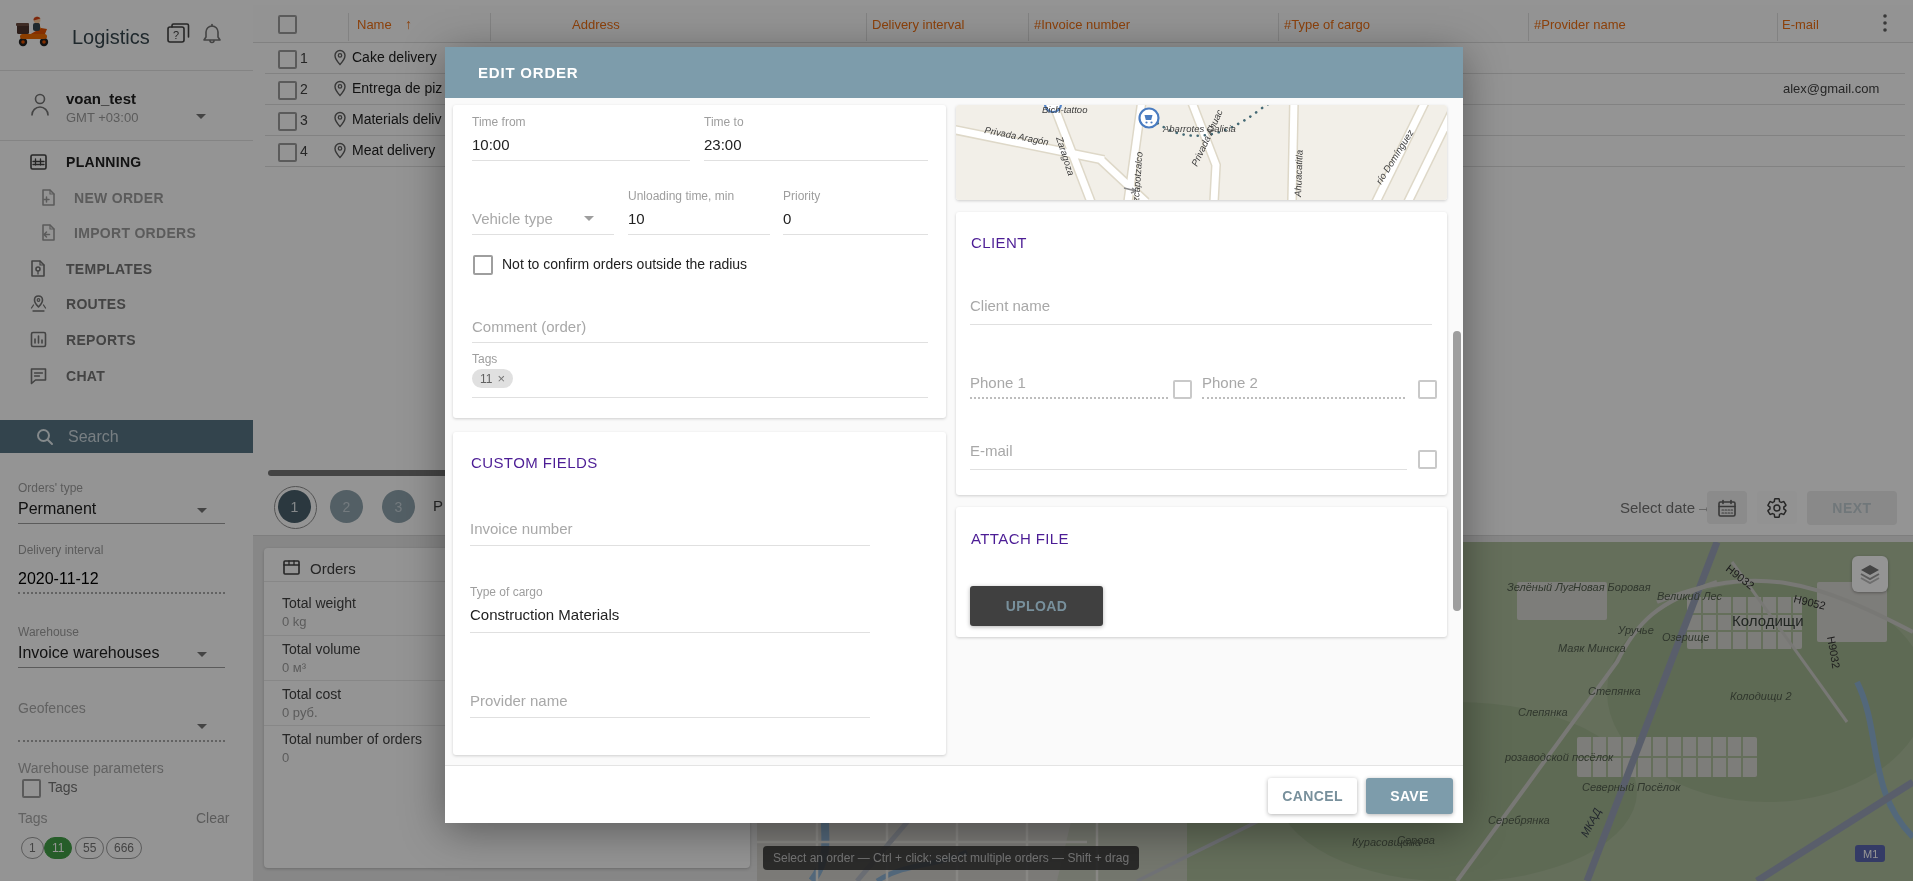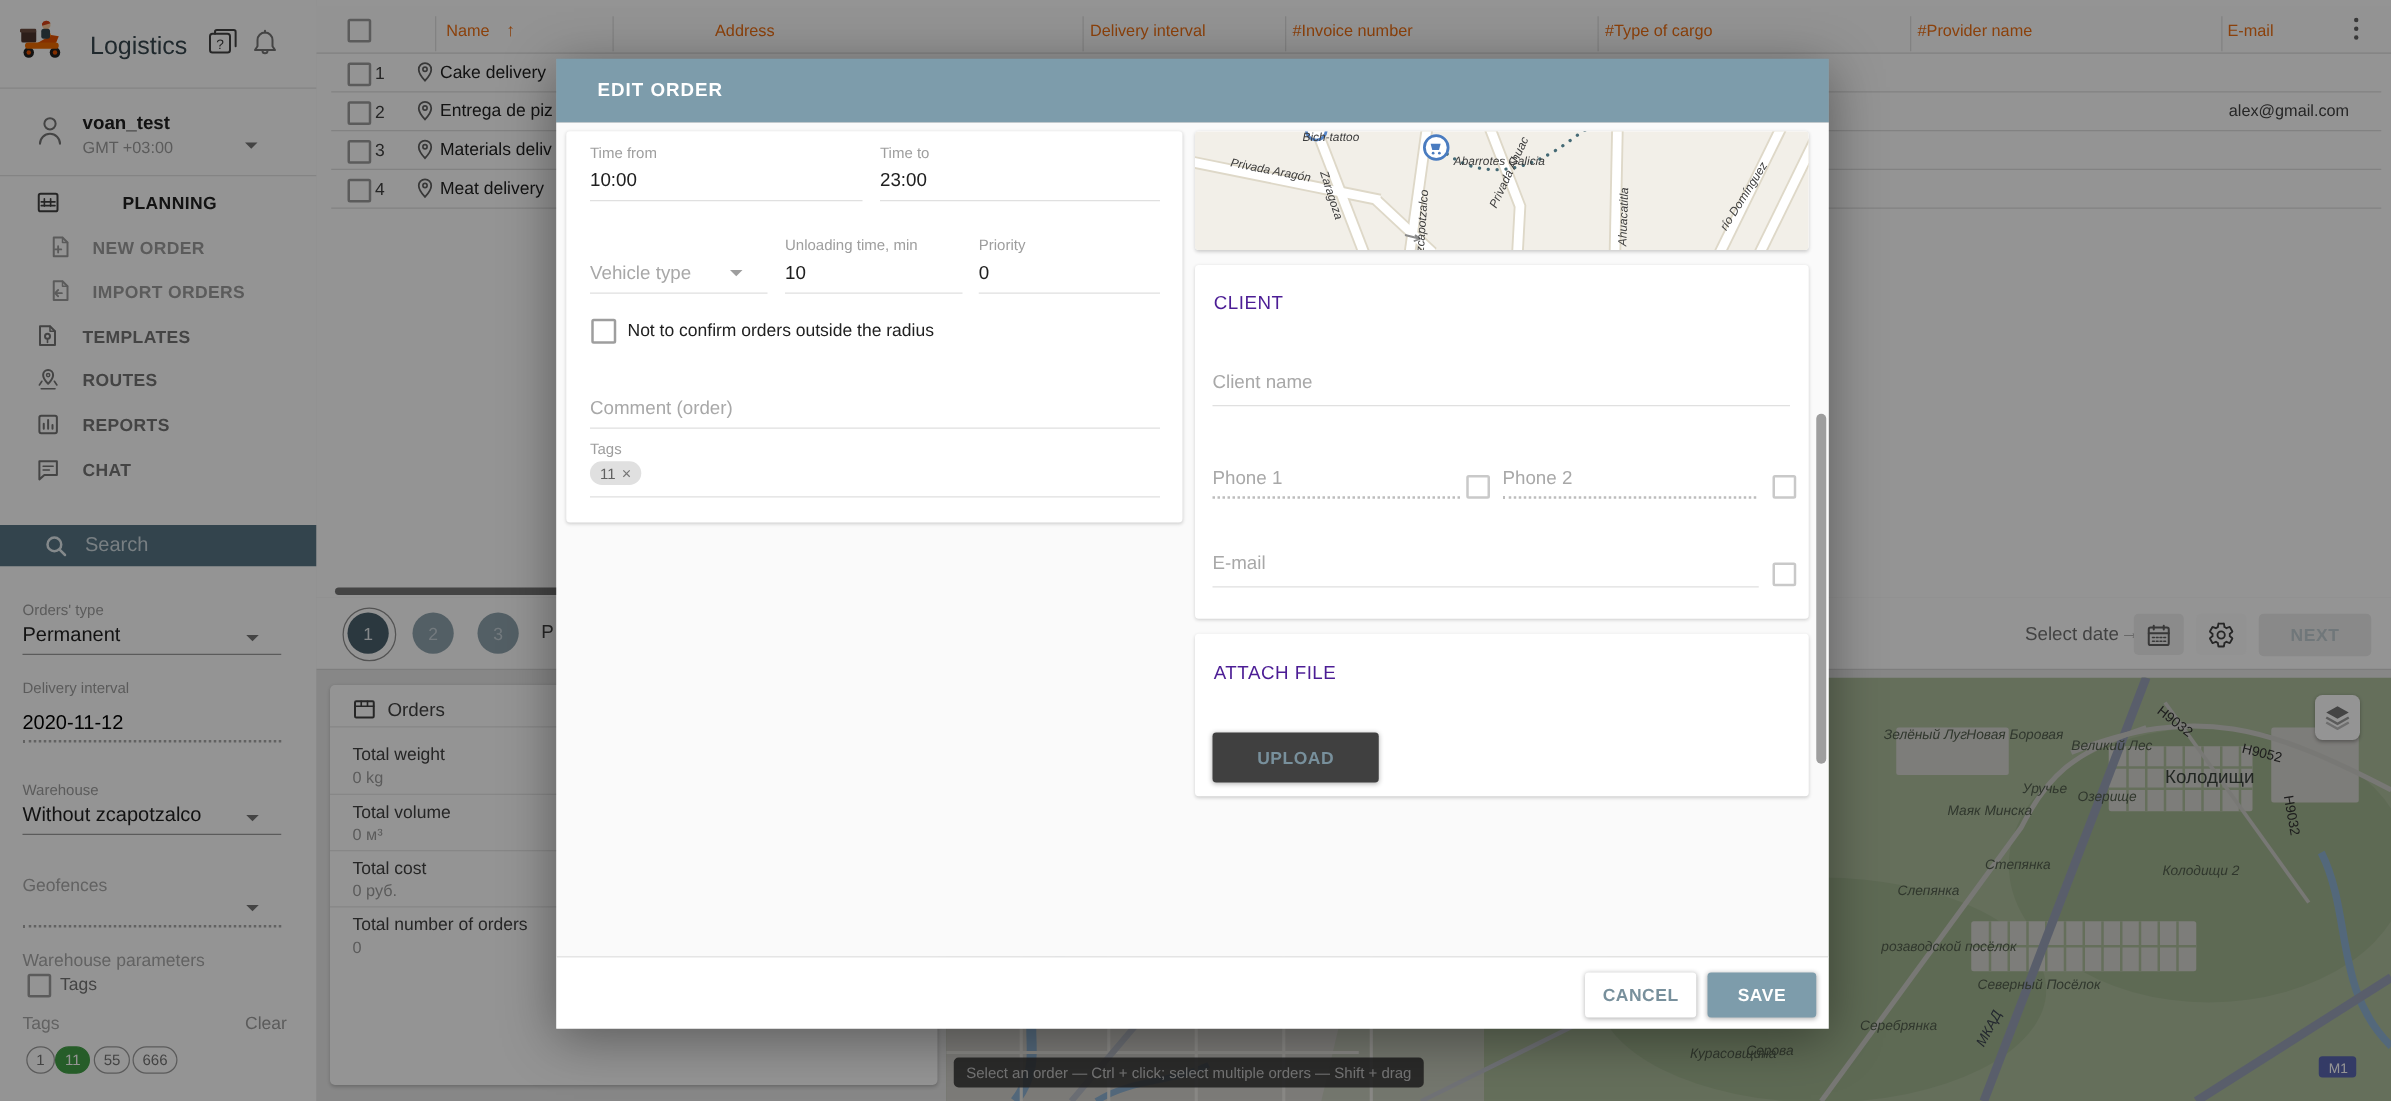--- a/index.html
+++ b/index.html
@@ -327,21 +327,21 @@
       <div class="abs" style="left:66px;top:30px;font-size:13px;color:#9e9e9e;">GMT +03:00</div>
       <div class="abs caret" style="left:196px;top:34px;"></div>
     </div>
     <div class="abs side-divider" style="top:140px;"></div>
 
     <div class="abs" style="left:0;top:150px;width:253px;height:24px;">
       <svg class="abs svgicon" style="left:29px;top:2px;stroke:#424242;" width="19" height="19">
           <rect x="2" y="3" width="15" height="14" rx="1.5"></rect>
           <path d="M6.5 7 v6 M11.5 7 v6 M4 9.5 h11 M4 12.5 h11" stroke-width="1.3"></path>
         </svg>
-      <div class="abs menu-item active" style="left:66px;top:4px;margin-left:32px;">PLANNING</div>
+      <div class="abs menu-item active" style="left:66px;top:4px;">PLANNING</div>
     </div>
     <div class="abs" style="left:0;top:186px;width:253px;height:24px;">
       <svg class="abs svgicon" style="left:39px;top:2px;stroke:#9e9e9e;" width="18" height="19">
           <path d="M4 2 h7 l4 4 v11 h-11 z"></path>
           <path d="M11 2 v4 h4" stroke-width="1.2"></path>
           <path d="M7.5 9 v5 M5 11.5 h5" stroke-width="1.5"></path>
         </svg>
       <div class="abs menu-item dim" style="left:74px;top:4px;">NEW ORDER</div>
     </div>
     <div class="abs" style="left:0;top:221px;width:253px;height:24px;">
@@ -395,21 +395,21 @@
     <div class="abs flabel" style="left:18px;top:481px;">Orders' type</div>
     <div class="abs fvalue" style="left:18px;top:500px;">Permanent</div>
     <div class="abs caret" style="left:197px;top:508px;"></div>
     <div class="abs underline" style="left:18px;top:523px;width:207px;"></div>
 
     <div class="abs flabel" style="left:18px;top:543px;">Delivery interval</div>
     <div class="abs fvalue gray" style="left:18px;top:570px;">2020-11-12</div>
     <div class="abs dotline" style="left:18px;top:592px;width:207px;"></div>
 
     <div class="abs flabel" style="left:18px;top:625px;">Warehouse</div>
-    <div class="abs fvalue" style="left:18px;top:644px;">Without zcapotzalco</div>
+    <div class="abs fvalue" style="left:18px;top:644px;">Invoice warehouses</div>
     <div class="abs caret" style="left:197px;top:652px;"></div>
     <div class="abs underline" style="left:18px;top:667px;width:207px;"></div>
 
     <div class="abs flabel" style="left:18px;top:700px;font-size:14px;color:#a9a9a9;">Geofences</div>
     <div class="abs caret" style="left:197px;top:724px;"></div>
     <div class="abs dotline" style="left:18px;top:740px;width:207px;"></div>
 
     <div class="abs flabel" style="left:18px;top:760px;font-size:14px;color:#a9a9a9;">Warehouse parameters</div>
     <div class="abs cbox" style="left:22px;top:779px;width:15px;height:15px;"></div>
     <div class="abs" style="left:48px;top:779px;font-size:14px;color:#757575;">Tags</div>
@@ -456,20 +456,30 @@
         <div class="abs mline" style="left:19px;top:237px;width:456px;"></div>
 
         <div class="abs mlabel" style="left:19px;top:247px;">Tags</div>
         <div class="abs mchip" style="left:19px;top:264px;">
           <span>11</span>
           <span style="color:#757575;font-size:13px;">×</span>
         </div>
         <div class="abs mline" style="left:19px;top:292px;width:456px;"></div>
       </div>
 
+      <div class="card" style="left:8px;top:334px;width:493px;height:323px;">
+        <div class="abs sec-title" style="left:18px;top:22px;">CUSTOM FIELDS</div>
+        <div class="abs mph" style="left:17px;top:88px;">Invoice number</div>
+        <div class="abs mline" style="left:17px;top:113px;width:400px;"></div>
+        <div class="abs mlabel" style="left:17px;top:153px;">Type of cargo</div>
+        <div class="abs mvalue" style="left:17px;top:174px;">Construction Materials</div>
+        <div class="abs mline" style="left:17px;top:200px;width:400px;"></div>
+        <div class="abs mph" style="left:17px;top:260px;">Provider name</div>
+        <div class="abs mline" style="left:17px;top:285px;width:400px;"></div>
+      </div>
 
       <div class="card" style="left:511px;top:7px;width:491px;height:95px;overflow:hidden;">
         <svg width="491" height="95" viewBox="0 0 491 95">
           <rect width="491" height="95" fill="#f2efe8"></rect>
           <g stroke="#ded8c8" stroke-width="10" fill="none">
             <path d="M-10 23 L148 55"></path>
               <path d="M100 6 L135 97"></path>
               <path d="M186 -5 L172 97"></path>
             <path d="M235 -5 L260 60 L258 97"></path>
               <path d="M338 -5 L336 97"></path>

